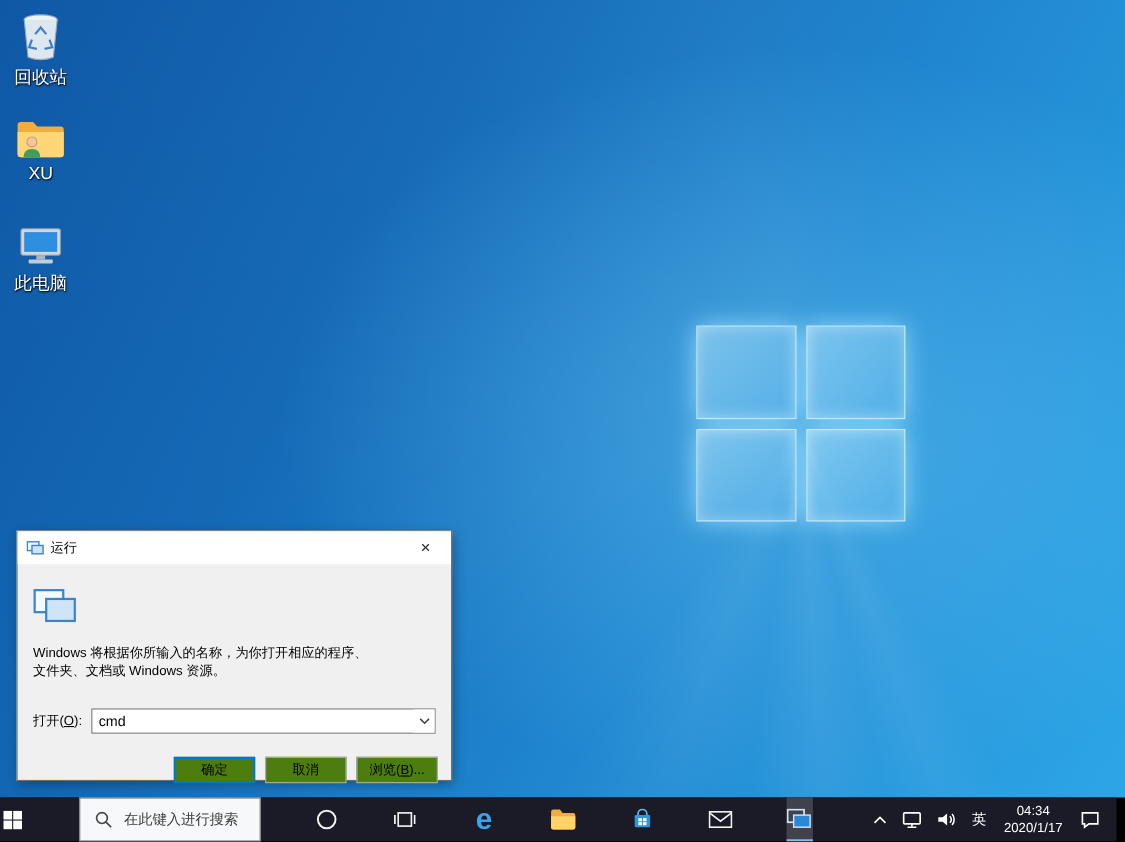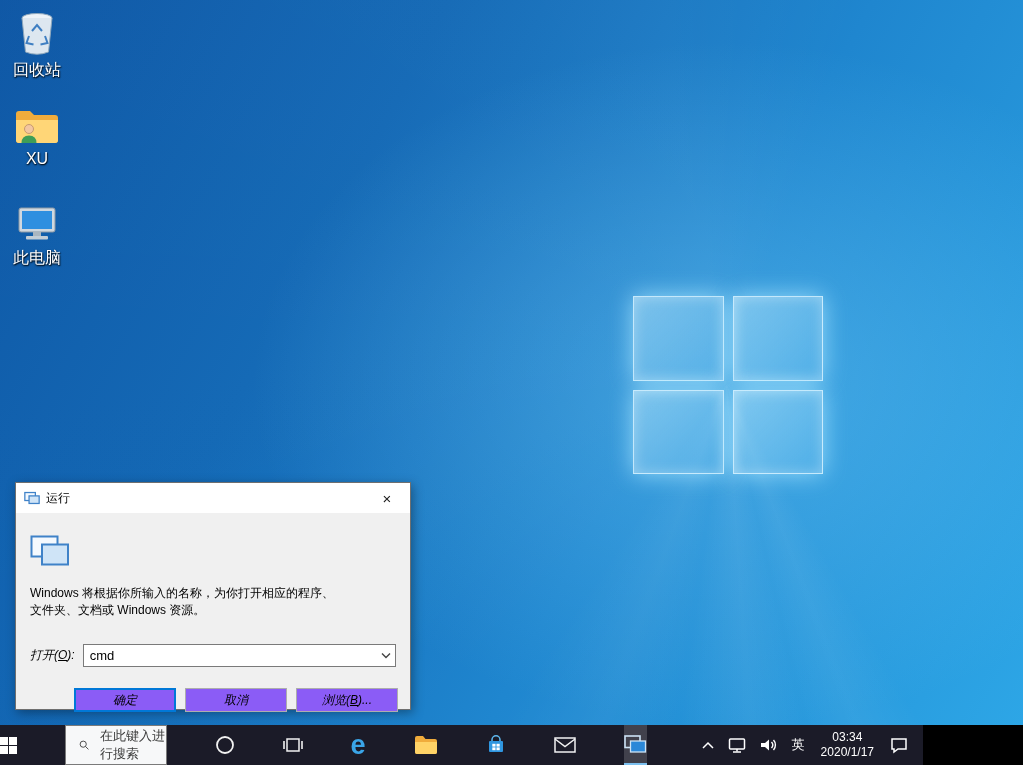--- a/index.html
+++ b/index.html
@@ -54,35 +54,35 @@
   }
   .run-title { height:30px; background:#fff; display:flex; align-items:center; padding-left:8px; }
   .run-title .t-icon { margin-right:6px; display:flex; }
   .run-title .t-text { font-size:12px; color:#000; }
   .run-close { margin-left:auto; width:46px; height:30px; display:flex; align-items:center;
     justify-content:center; font-size:15px; color:#1a1a1a; cursor:default; }
   .run-body { position:relative; height:198px; padding:0 14px; }
   .desc-row { display:flex; gap:13px; margin-top:22px;flex-direction:column; }
   .desc-text { line-height:17px; padding-top:2px; }
   .open-row { display:flex; align-items:center; gap:8px; margin-top:25px; }
-  .open-lbl { white-space:nowrap;font-style:italic; }
+  .open-lbl { white-space:nowrap; }
   .open-lbl .u { text-decoration:underline; }
   .combo { position:relative; flex:1; height:23px; }
   .combo input { width:100%; height:100%; border:1px solid #7a7a7a; background:#fff;
     padding:2px 22px 2px 6px; font-size:13px; font-family:inherit; }
   .combo .chev { position:absolute; right:1px; top:1px; width:19px; height:21px;
     display:flex; align-items:center; justify-content:center; background:#fff; }
   .btn-row { position:absolute; right:12px; bottom:21px; display:flex; gap:9px; }
-  .btn { width:102px; height:24px; background:#8b5cf6; border:1px solid #adadad;
-    font-size:12px; font-family:inherit; display:flex; align-items:center; justify-content:center;font-style:italic; }
+  .btn { width:74px; height:24px; background:#4d7c0f; border:1px solid #adadad;
+    font-size:12px; font-family:inherit; display:flex; align-items:center; justify-content:center; }
   .btn.default { border:1px solid #0078d7; box-shadow: inset 0 0 0 1px #0078d7; }
   .btn .u { text-decoration:underline; }
 
   
-  .taskbar { position:absolute; left:0; bottom:0; width:923px; height:40px;
+  .taskbar { position:absolute; left:0; bottom:0; width:1015px; height:40px;
     background:#1b1b28; display:flex; align-items:stretch;gap:48px; }
   .tb-btn { width:48px; display:flex; align-items:center; justify-content:center; }
   .tb-btn.active { background:rgba(255,255,255,0.17); border-bottom:2px solid #7cc0ef; }
   .tb-search { width:320px; background:#f7f8f9; border:1px solid #7a7a7a;
     display:flex; align-items:center; gap:11px; padding-left:13px; }
   .tb-search .s-text { font-size:13px; color:#3c3c3c; }
   .edge-e { font-size:27px; font-weight:bold; color:#3aa5e8; line-height:1; }
   .tray { margin-left:auto; display:flex; align-items:center; height:100%; padding-right:8px; }
   .tray-item { height:100%; display:flex; align-items:center; justify-content:center;
     padding:0 7px; color:#fff; font-size:13px; }
@@ -265,21 +265,21 @@
       </div>
       <div class="tray-item">
         <svg width="18" height="16" viewBox="0 0 18 16">
           <polygon points="1,6 5,6 9,2.5 9,13.5 5,10 1,10" fill="#fff"></polygon>
           <path d="M11.5 5 a4.5 4.5 0 0 1 0 6" fill="none" stroke="#fff" stroke-width="1.4"></path>
           <path d="M13.5 3 a7.5 7.5 0 0 1 0 10" fill="none" stroke="#fff" stroke-width="1.4"></path>
         </svg>
       </div>
       <div class="tray-item">英</div>
       <div class="tray-item tray-clock">
-        <div>03:34</div>
+        <div>04:34</div>
         <div>2020/1/17</div>
       </div>
       <div class="tray-item">
         <svg width="18" height="18" viewBox="0 0 18 18">
           <path d="M2 3 h14 v10 h-8 l-4 3 v-3 H2 Z" fill="none" stroke="#fff" stroke-width="1.5"></path>
         </svg>
       </div>
     </div>
   </div>
 

